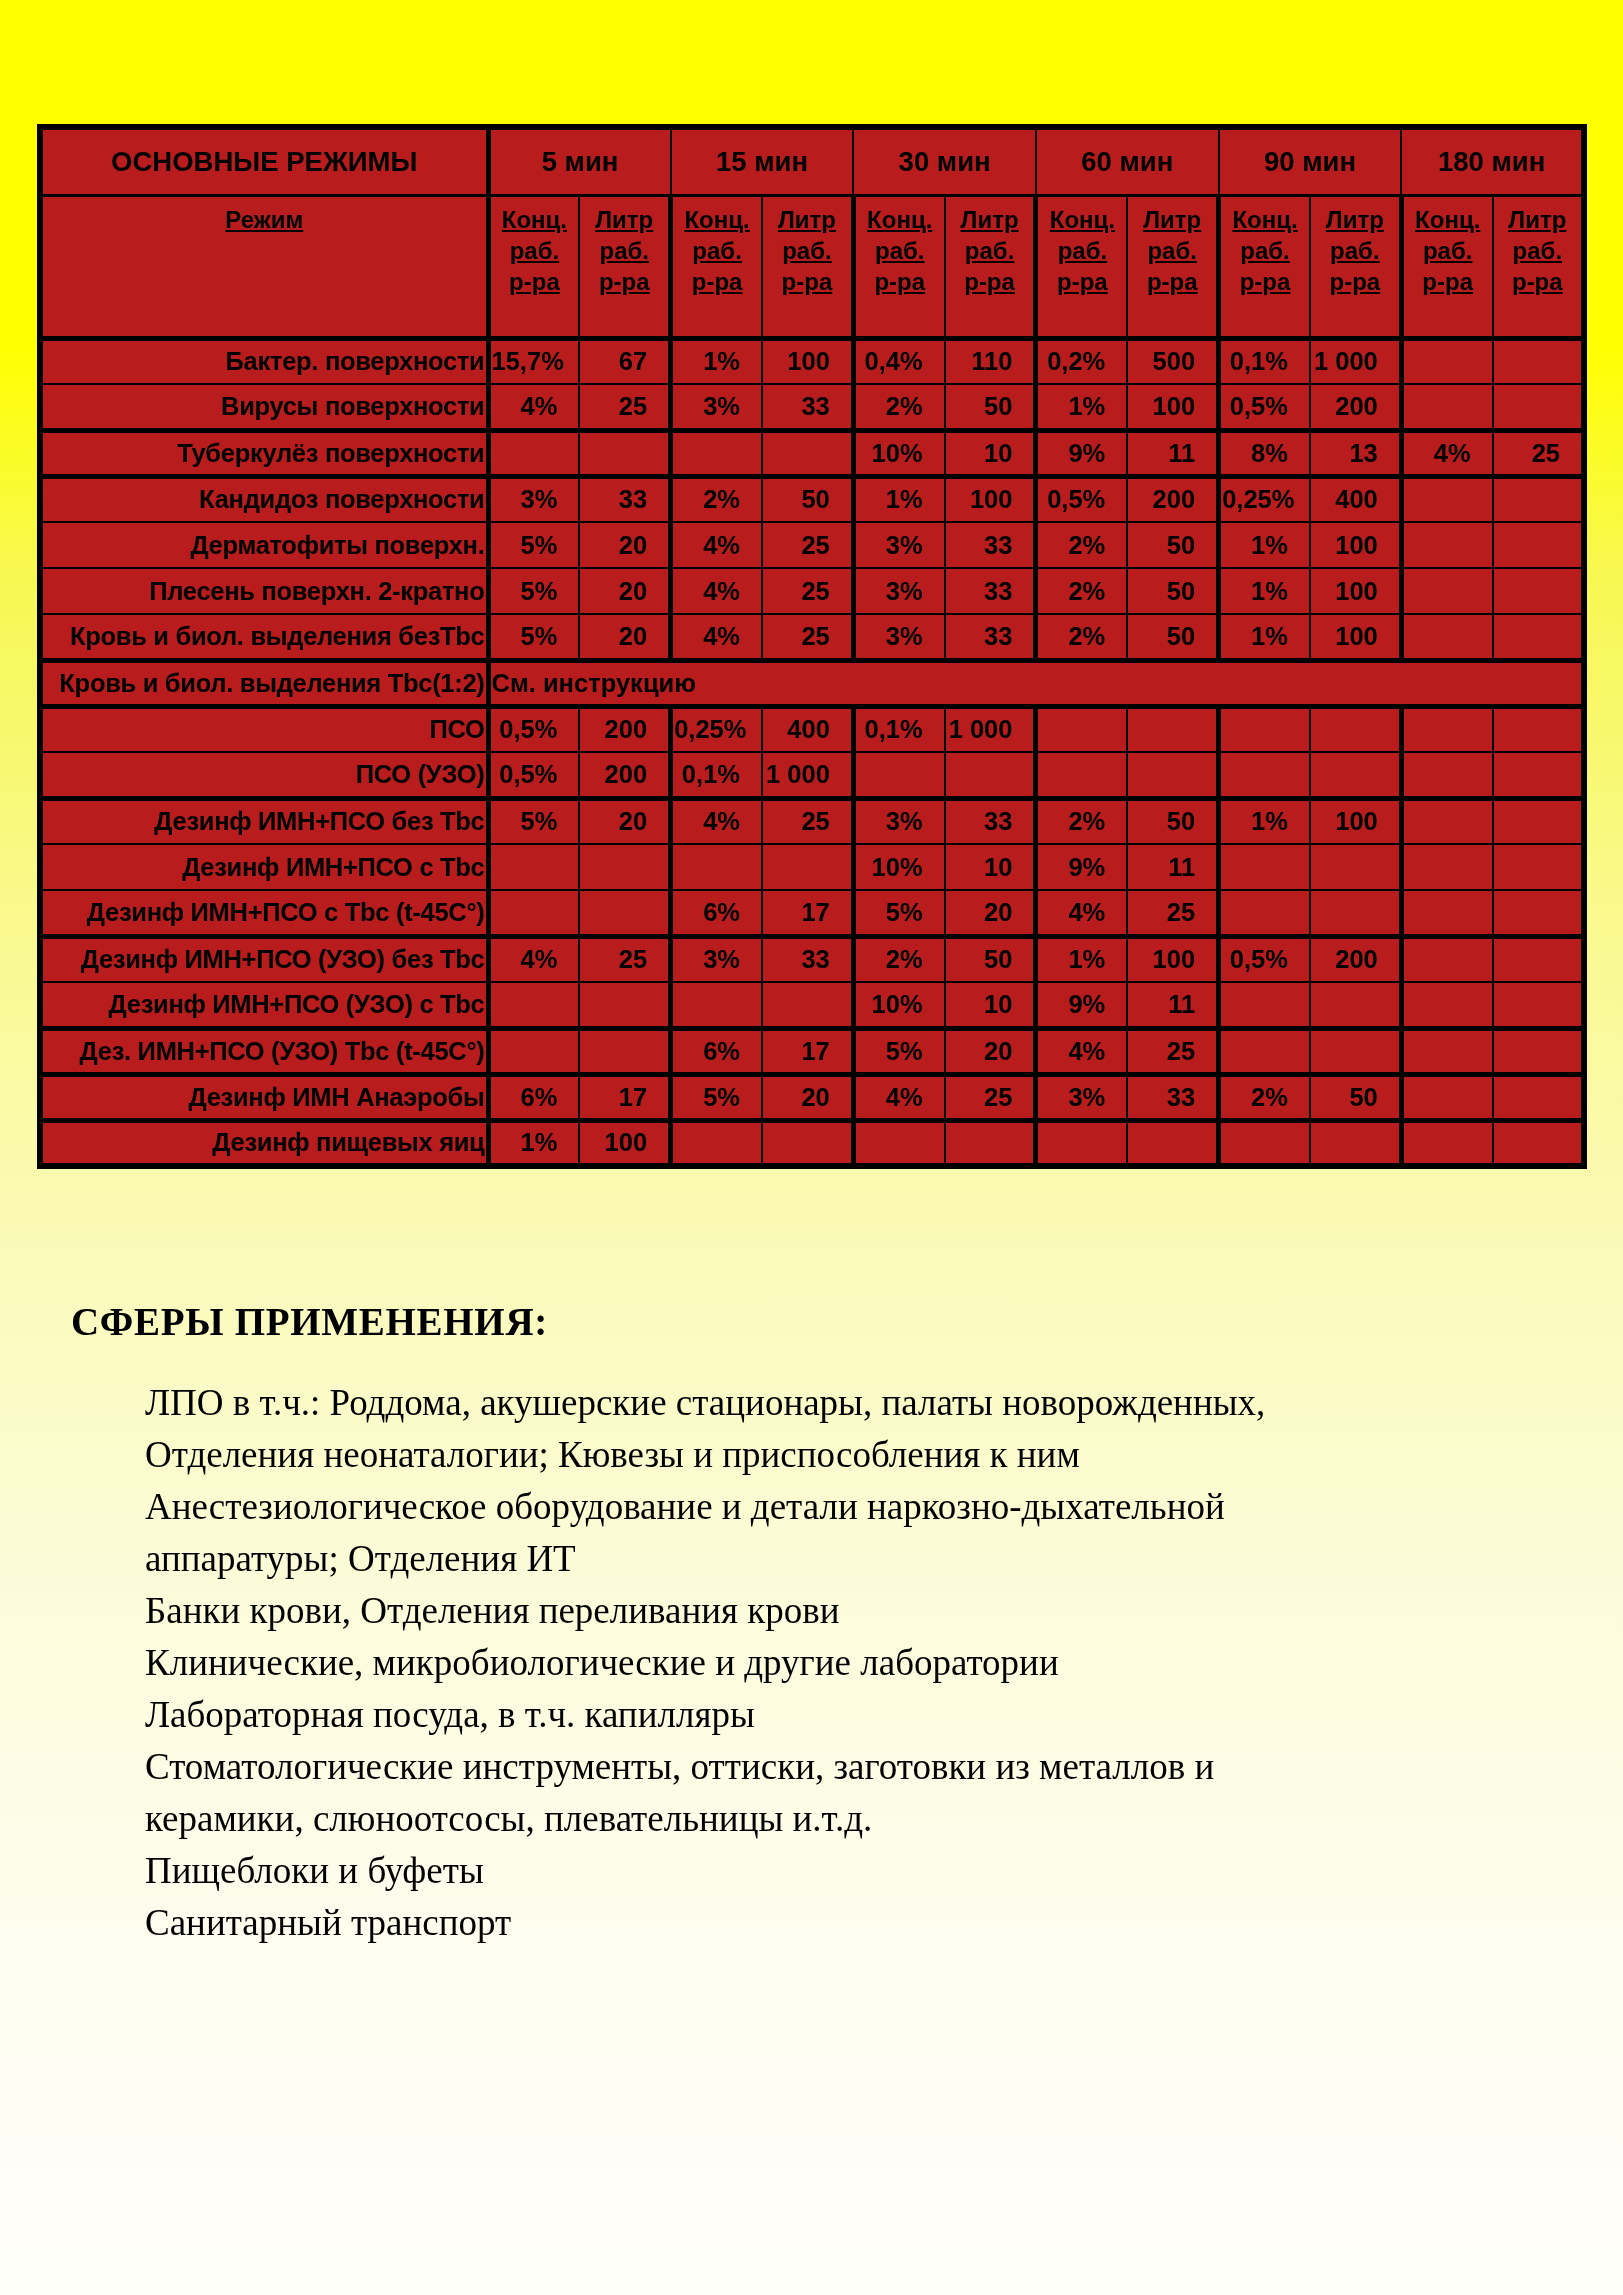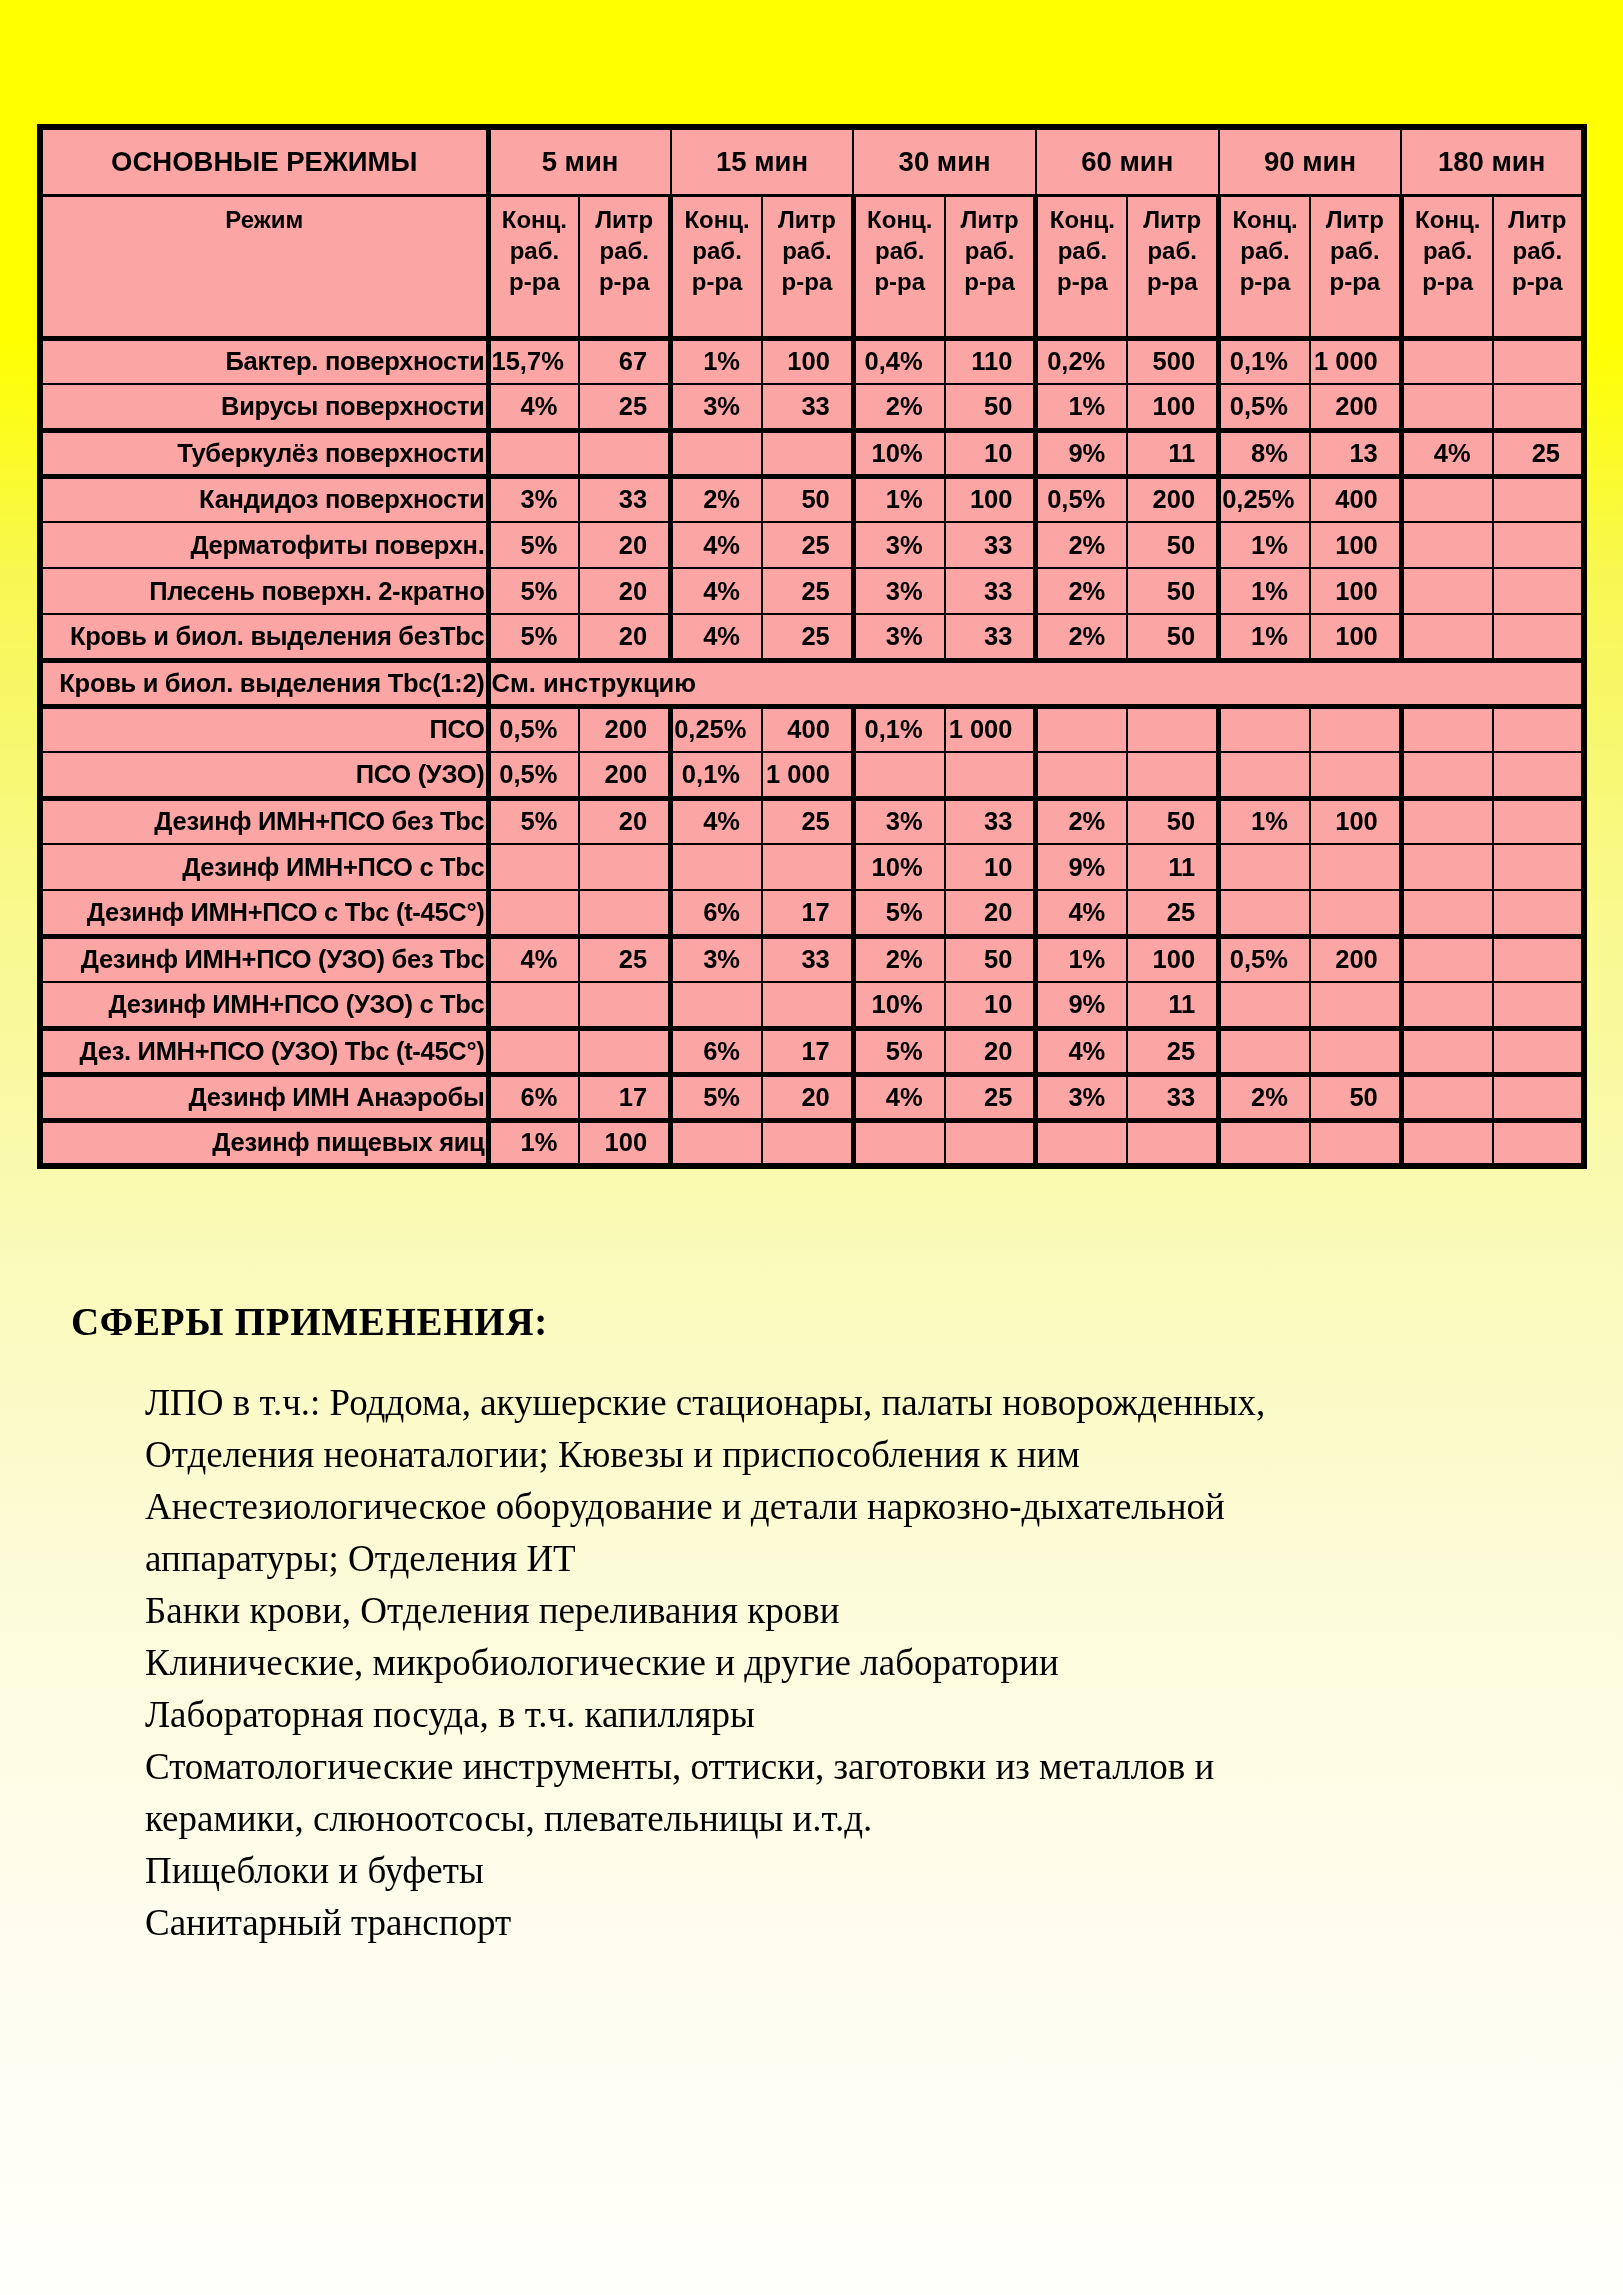--- a/index.html
+++ b/index.html
@@ -19,21 +19,21 @@
   }
   .table-wrap {
     position: absolute;
     left: 37px; top: 124px;
     width: 1550px; height: 1033px;
   }
   table.regimes {
     width: 100%; height: 100%;
     border-collapse: collapse;
     table-layout: fixed;
-    background: #fca5a5;
+    background: #b91c1c;
     border: 6.5px solid #000;
   }
   col.c-label { width: 448px; }
   th, td { border: 2.6px solid #000; overflow: hidden; }
   tr.groups th {
     height: 62px;
     font-size: 27.5px; font-weight: bold;
     text-align: center; vertical-align: middle;
     border-bottom: 3.9px solid #000;
   }
@@ -42,20 +42,21 @@
     border-right: 5.9px solid #000;
   }
   tr.subs th {
     height: 131px;
     font-size: 24px; font-weight: bold;
     line-height: 1.3;
     text-align: center; vertical-align: top;
     padding-top: 6.5px;
     white-space: pre-line;
     border-bottom: 5.9px solid #000;
+    text-decoration: underline;
   }
   th.regime-head {
     vertical-align: middle; padding-top: 0;
     font-size: 26px;
     border-right: 5.9px solid #000;
   }
   tbody tr { height: 46px; }
   tbody td {
     font-size: 25.5px; font-weight: bold;
     vertical-align: middle;

